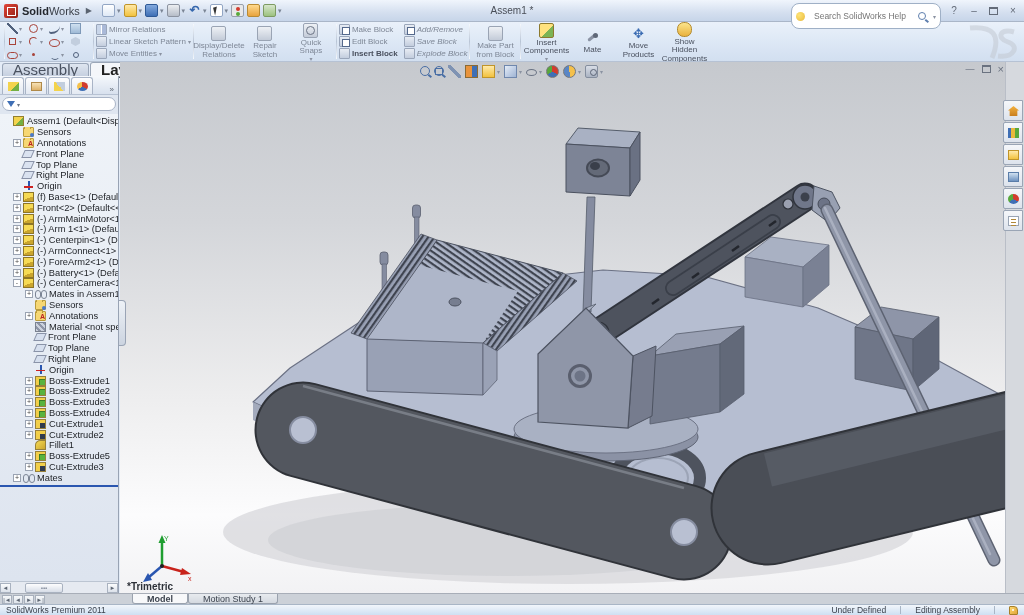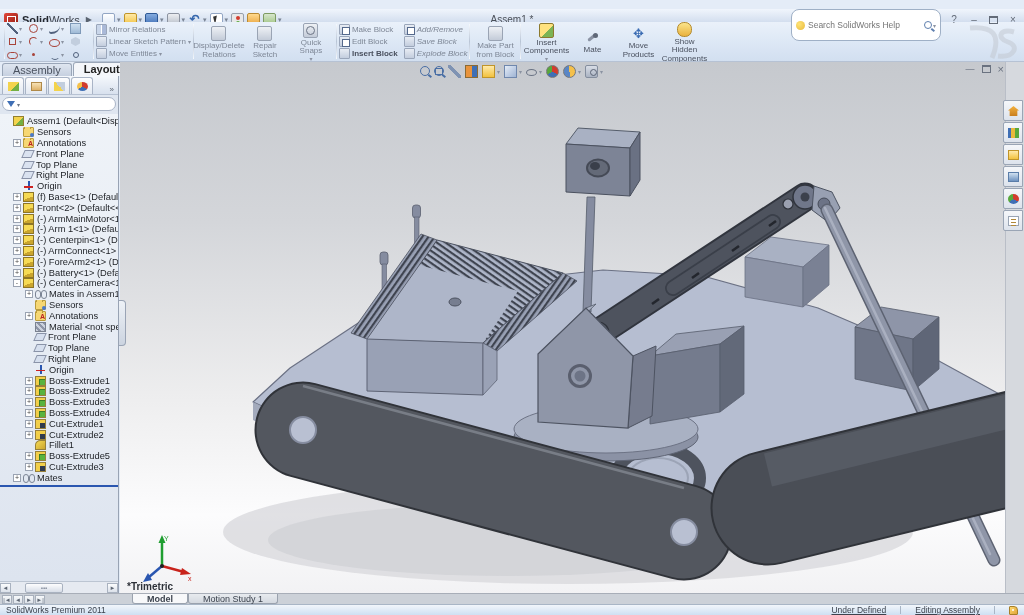--- a/index.html
+++ b/index.html
@@ -1,20 +1,20 @@
 <!DOCTYPE html>
 <html style="--accent-blue: #2a56b0; --body-top: #b6bed1; --body-front: #9aa2b6; --body-edge: #6b7184; --track: #53575f; --track-dark: #4a4e56; --track-edge: #303339; --hole: #b9c0d2; --fin-top: #aeb6c9; --fin-front: #99a1b5; --stripe: #3f4450; --dark-part: #4e535e; --mid-part: #858ca0; --light-part: #a9b1c3; --rod: #8f96a8; --shadow: #d9dadd;"><head>
 <meta charset="utf-8">
 <style>
   html,body{margin:0;padding:0;background:#9aa0aa;}
   *{box-sizing:border-box;font-family:"Liberation Sans",sans-serif;}
   .app{position:relative;width:1024px;height:615px;overflow:hidden;background:#e4ecf7;font-size:10px;color:#333;}
 
   
-  .titlebar{position:absolute;left:0;top:9px;width:1024px;height:22px;
+  .titlebar{position:absolute;left:0;top:0;width:1024px;height:22px;
     background:linear-gradient(#f0f5fc,#d4dfef 60%,#c7d5e9);border-bottom:1px solid #aab6c8;
     display:flex;align-items:center;padding:0 4px;}
   .sw-logo{width:14px;height:14px;border-radius:2px;background:linear-gradient(135deg,#e2463a,#8f1d13);
     position:relative;flex:none;margin-right:4px;}
   .sw-logo::after{content:"";position:absolute;left:3px;top:3px;width:7px;height:7px;border:1px solid #fff;}
   .appname{font-size:11px;color:#3a3f48;margin-right:6px;white-space:nowrap;}
   .appname b{color:#23272e;}
   .tb-arrow{color:#5a6370;font-size:8px;margin-right:10px;}
   .qat{display:flex;align-items:center;gap:3px;}
   .qat .dd{font-size:7px;color:#7a8494;margin-left:-1px;}
@@ -27,22 +27,22 @@
   .qi-select{background:#fff;border:1px solid #92a6c4;}
   .qi-select::after{content:"";position:absolute;left:3px;top:2px;width:0;height:0;border-left:4px solid #333;border-bottom:8px solid transparent;transform:rotate(-15deg);}
   .qi-traffic{background:#e8e8e8;border:1px solid #98a0ac;}
   .qi-traffic::before{content:"";position:absolute;left:4px;top:2px;width:4px;height:4px;border-radius:50%;background:#d23c2e;}
   .qi-traffic::after{content:"";position:absolute;left:4px;top:7px;width:4px;height:4px;border-radius:50%;background:#58a83c;}
   .qi-props{background:linear-gradient(#ffd98d,#e8a33d);border:1px solid #b98a33;}
   .qi-options{background:linear-gradient(#d7e6cc,#9cc27f);border:1px solid #7d9b62;}
   .doc-title{position:absolute;left:0;right:0;top:0;height:22px;line-height:22px;text-align:center;
     font-size:10px;color:#4a4f58;pointer-events:none;}
   .tb-right{margin-left:auto;display:flex;align-items:center;gap:6px;z-index:2;}
-  .searchbox{width:150px;height:32px;background:#fff;border:1px solid #9fb0c6;border-radius:8px;
-    display:flex;align-items:center;padding:0 4px;gap:1px;margin-top:11px;}
+  .searchbox{width:150px;height:26px;background:#fff;border:1px solid #9fb0c6;border-radius:8px;
+    display:flex;align-items:center;padding:0 4px;gap:7px;margin-top:11px;}
   .searchbox .q{width:9px;height:9px;border-radius:50%;background:radial-gradient(circle at 35% 35%,#ffe477,#e8b93c);flex:none;}
   .searchbox input{border:none;outline:none;flex:1;font-size:8.5px;color:#888;background:transparent;min-width:0;}
   .mag{width:8px;height:8px;border:1.5px solid #5f7fae;border-radius:50%;position:relative;flex:none;}
   .mag::after{content:"";position:absolute;left:6px;top:7px;width:4px;height:1.5px;background:#5f7fae;transform:rotate(40deg);}
   .winbtn{color:#636b78;font-size:10px;width:14px;text-align:center;line-height:14px;}
   .win-restore{width:9px;height:8px;border:1px solid #636b78;border-top:2px solid #636b78;margin:0 2px;}
 
   
   .ribbon{position:absolute;left:0;top:22px;width:1024px;height:40px;
     background:linear-gradient(#eaf1fa,#dce7f5 55%,#d2dff0);border-bottom:1px solid #b6c2d4;
@@ -87,21 +87,21 @@
   .g-slot::after{content:"";position:absolute;left:0;right:0;top:3px;height:5px;border:1.5px solid #a8433a;border-radius:4px;}
   .g-point::after{content:"";position:absolute;left:4px;top:4px;width:3px;height:3px;border-radius:50%;background:#a8433a;}
   .g-fillet::after{content:"";position:absolute;left:1px;top:1px;width:8px;height:8px;border:1.5px solid transparent;border-bottom-color:#51617c;border-radius:50%;}
   .g-dot::after{content:"";position:absolute;left:3px;top:3px;width:4px;height:4px;border:1.5px solid #51617c;border-radius:50%;}
   .mi{width:11px;height:11px;border-radius:1px;position:relative;flex:none;background:linear-gradient(#e8edf4,#c3cdde);border:1px solid #9aa6ba;}
   .mi-mirror{background:linear-gradient(90deg,#c9d6ea 45%,#fff 45% 55%,#aab9d8 55%);}
   .ds-mark{position:absolute;right:6px;top:24px;width:56px;height:36px;opacity:.55;}
 
   
   .cmdtabs{position:absolute;left:0;top:62px;width:320px;height:14px;display:flex;align-items:flex-end;padding-left:2px;gap:1px;background:transparent;}
-  .ctab{height:13px;line-height:12px;padding:0 10px;font-size:11px;color:#4a5260;
+  .ctab{height:13px;line-height:12px;padding:0 10px;font-size:15px;color:#4a5260;
     background:linear-gradient(#dfe6f0,#c6d0e0);border:1px solid #9aa6b8;border-bottom:none;border-radius:3px 3px 0 0;}
   .ctab.active{background:#f4f6fa;font-weight:bold;color:#222;height:14px;line-height:13px;}
 
   
   .client-strip{position:absolute;left:0;top:62px;width:1024px;height:14px;background:#cfd4dc;z-index:-1;}
   .viewport{position:absolute;left:120px;top:62px;width:885px;height:533px;
     background:linear-gradient(#c6c9ce 0%,#d4d6da 30%,#ededee 62%,#fcfcfd 85%,#f2f2f4 100%);overflow:hidden;}
   .hud{position:absolute;left:300px;top:1px;height:16px;display:flex;align-items:center;gap:4px;}
   .hicon{width:13px;height:13px;position:relative;}
   .hud .dd2{margin-left:-2px;}
@@ -179,21 +179,21 @@
   .splitter{position:absolute;left:119px;top:300px;width:7px;height:46px;background:linear-gradient(#eef2f7,#ccd4e0);border:1px solid #9aa4b5;border-left:none;border-radius:0 4px 4px 0;z-index:6;}
 
   
   .doctabs{position:absolute;left:0;top:593px;width:1024px;height:11px;background:#ccd1d8;border-top:1px solid #a8aeb8;display:flex;align-items:stretch;}
   .navbtns{display:flex;align-items:center;gap:1px;padding:0 2px;}
   .navbtn{width:10px;height:9px;background:linear-gradient(#f6f8fa,#dde2e9);border:1px solid #a8b0bc;font:6px/8px "Liberation Sans",sans-serif;color:#5d6672;text-align:center;}
   .dtab{padding:0 14px;font-size:9px;line-height:11px;color:#3c434e;background:linear-gradient(#e8ebef,#d4d9e0);border:1px solid #9aa2ae;border-top:none;border-radius:0 0 3px 3px;}
   .dtab.active{background:#f7f8fa;font-weight:bold;margin-left:85px;}
   .statusbar{position:absolute;left:0;top:604px;width:1024px;height:11px;background:linear-gradient(#f2f6fb,#cfe0f2);border-top:1px solid #a9b6c6;
     display:flex;align-items:center;font-size:8.5px;color:#3c434e;padding:0 6px;}
-  .statusbar .right{margin-left:auto;display:flex;align-items:center;gap:14px;text-decoration:underline;}
+  .statusbar .right{margin-left:auto;display:flex;align-items:center;gap:14px;}
   .ssep{width:1px;height:8px;background:#a9b6c6;}
   .tag{width:9px;height:9px;background:linear-gradient(135deg,#ffd971,#e0a437);border:1px solid #a87f27;border-radius:1px 4px 1px 1px;position:relative;}
   .tag::after{content:"";position:absolute;left:2px;top:2px;width:2px;height:2px;border-radius:50%;background:#fff;}
 </style>
 </head>
 <body>
 
 <div class="app">
 
   <div class="titlebar">

